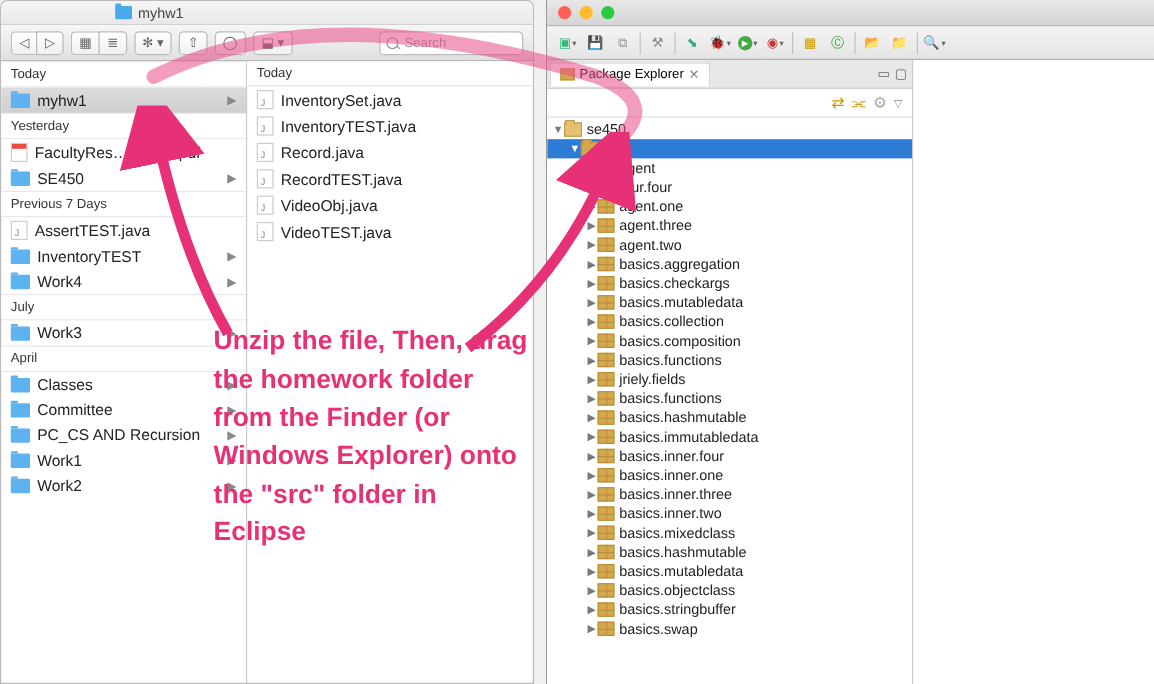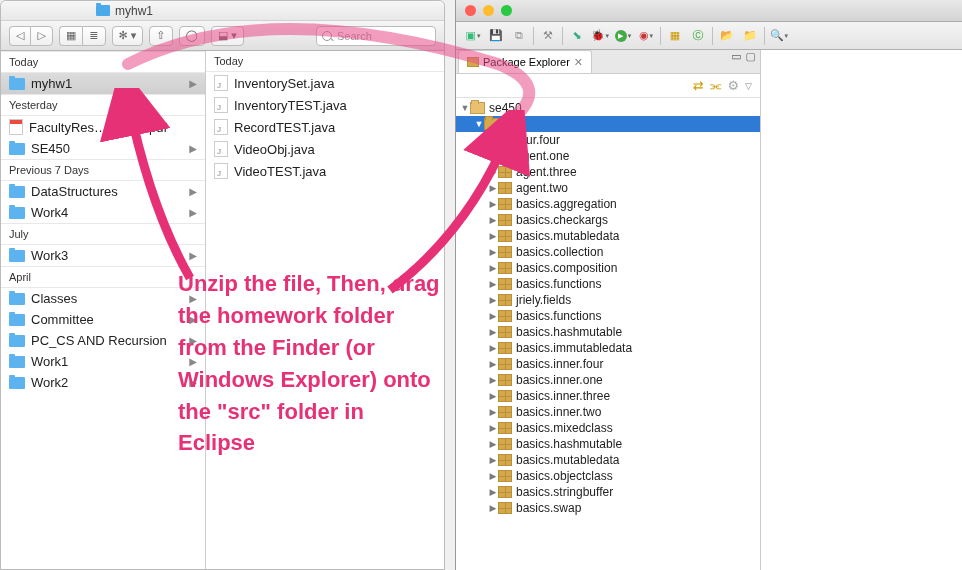--- a/index.html
+++ b/index.html
@@ -40,21 +40,21 @@
 .traffic { display:flex; gap:7px; padding-left:9px; }
 .tl { width:11px; height:11px; border-radius:50%; }
 .tl.r{background:#ff5f57;} .tl.y{background:#ffbd2e;} .tl.g{background:#28ca42;}
 .ecl-title { flex:1; text-align:center; font-size:12px; color:#444; padding-right:40px; }
 .ecl-toolbar { height:28px; background:linear-gradient(#f4f4f4,#e4e4e4); border-bottom:1px solid #b0b0b0; display:flex; align-items:center; padding:0 6px; gap:1px; }
 .ecl-tbtn { width:22px; height:20px; display:flex; align-items:center; justify-content:center; font-size:11px; position:relative; }
 .ecl-tbtn .dd { font-size:7px; color:#666; margin-left:1px; }
 .sep { width:1px; height:18px; background:#c0c0c0; margin:0 2px; }
 .ecl-body { display:flex; height:calc(100% - 50px); background:#fff; }
 .pkg-explorer { width:305px; border-right:1px solid #ccc; display:flex; flex-direction:column; }
-.pkg-tab-row { height:24px; background:#e8e8e8; border-bottom:1px solid #ccc; display:flex; }
+.pkg-tab-row { height:24px; background:#e8e8e8; border-bottom:1px solid #ccc; display:flex; align-items:center; }
 .pkg-tab { background:#fff; border:1px solid #ccc; border-bottom:none; padding:3px 8px; font-size:11px; display:flex; align-items:center; gap:4px; margin-left:2px; border-radius:3px 3px 0 0; }
 .pkg-tab-icons { margin-left:auto; display:flex; gap:4px; padding-right:4px; color:#666; font-size:11px; }
 .pkg-toolbar { height:24px; display:flex; align-items:center; justify-content:flex-end; gap:6px; padding:0 8px; border-bottom:1px solid #e0e0e0; }
 .pkg-tree { flex:1; overflow-y:auto; padding:2px 0; }
 .tree-item { display:flex; align-items:center; padding:1px 4px; font-size:12px; color:#222; white-space:nowrap; }
 .tree-item.selected { background:#2d7bd4; color:#fff; }
 .tri { width:10px; font-size:9px; color:#7a7a7a; text-align:center; user-select:none; }
 .tree-item.selected .tri { color:#fff; }
 .pkg-icon { width:14px; height:12px; margin-right:4px; flex-shrink:0; background:#d4a84b; border:1px solid #b8903a; position:relative; }
 .pkg-icon:before { content:''; position:absolute; left:6px; top:-1px; bottom:-1px; width:1px; background:#b8903a; }
@@ -110,22 +110,26 @@
           </div>
           <div class="finder-item">
             <span class="fi-folder"></span>
             <span>SE450</span>
             <span class="chev">▶</span>
           </div>
         </div>
       <div class="section-header">Previous 7 Days</div>
       <div id="c1-prev7">
           <div class="finder-item">
-            <span class="fi-folder"></span>
-            <span>DataStructures</span>
+            <span class="fi-file java"></span>
+            <span>AssertTEST.java</span>
+          </div>
+          <div class="finder-item">
+            <span class="fi-folder"></span>
+            <span>InventoryTEST</span>
             <span class="chev">▶</span>
           </div>
           <div class="finder-item">
             <span class="fi-folder"></span>
             <span>Work4</span>
             <span class="chev">▶</span>
           </div>
         </div>
       <div class="section-header">July</div>
       <div id="c1-july">
@@ -167,20 +171,24 @@
     <div class="col2">
       <div class="section-header">Today</div>
       <div id="c2-today">
           <div class="finder-item">
             <span class="fi-file java"></span>
             <span>InventorySet.java</span>
           </div>
           <div class="finder-item">
             <span class="fi-file java"></span>
             <span>InventoryTEST.java</span>
+          </div>
+          <div class="finder-item">
+            <span class="fi-file java"></span>
+            <span>Record.java</span>
           </div>
           <div class="finder-item">
             <span class="fi-file java"></span>
             <span>RecordTEST.java</span>
           </div>
           <div class="finder-item">
             <span class="fi-file java"></span>
             <span>VideoObj.java</span>
           </div>
           <div class="finder-item">
@@ -275,20 +283,25 @@
           <span class="tri">▼</span>
           <span class="prj-icon"></span>
           <span>se450</span>
         </div>
         <div class="tree-item selected" style="padding-left:18px;">
           <span class="tri">▼</span>
           <span class="src-icon"></span>
           <span>src</span>
         </div>
         <div id="pkg-list">
+            <div class="tree-item" style="padding-left: 32px;">
+              <span class="tri">▶</span>
+              <span class="pkg-icon"></span>
+              <span>agent</span>
+            </div>
             <div class="tree-item" style="padding-left: 32px;">
               <span class="tri">▶</span>
               <span class="pkg-icon"></span>
               <span>four.four</span>
             </div>
             <div class="tree-item" style="padding-left: 32px;">
               <span class="tri">▶</span>
               <span class="pkg-icon"></span>
               <span>agent.one</span>
             </div>

